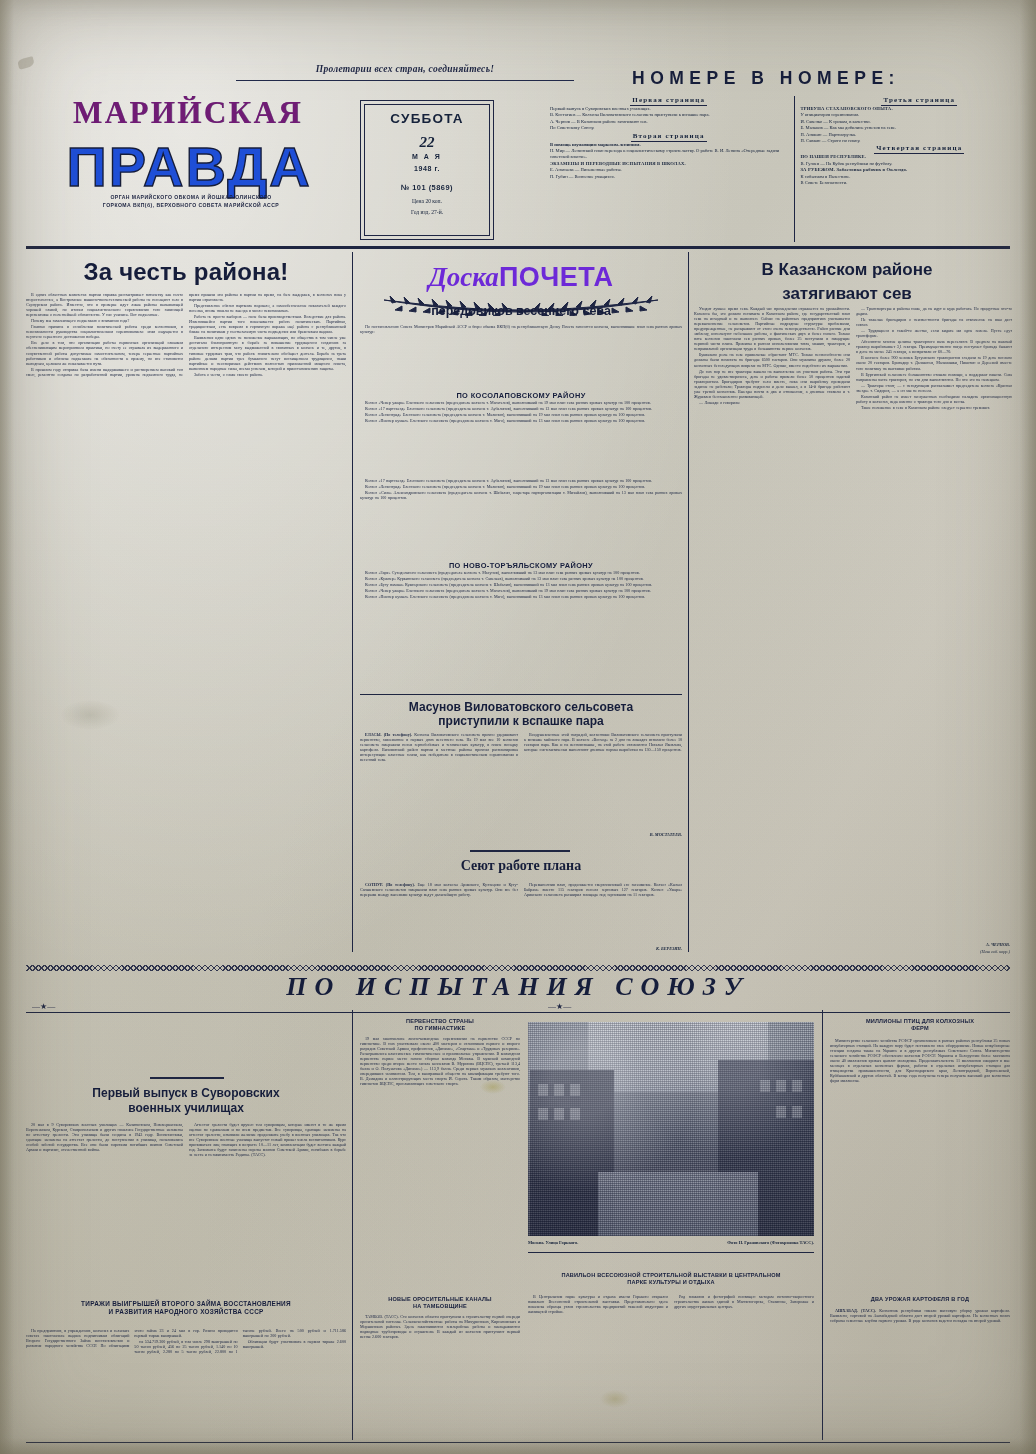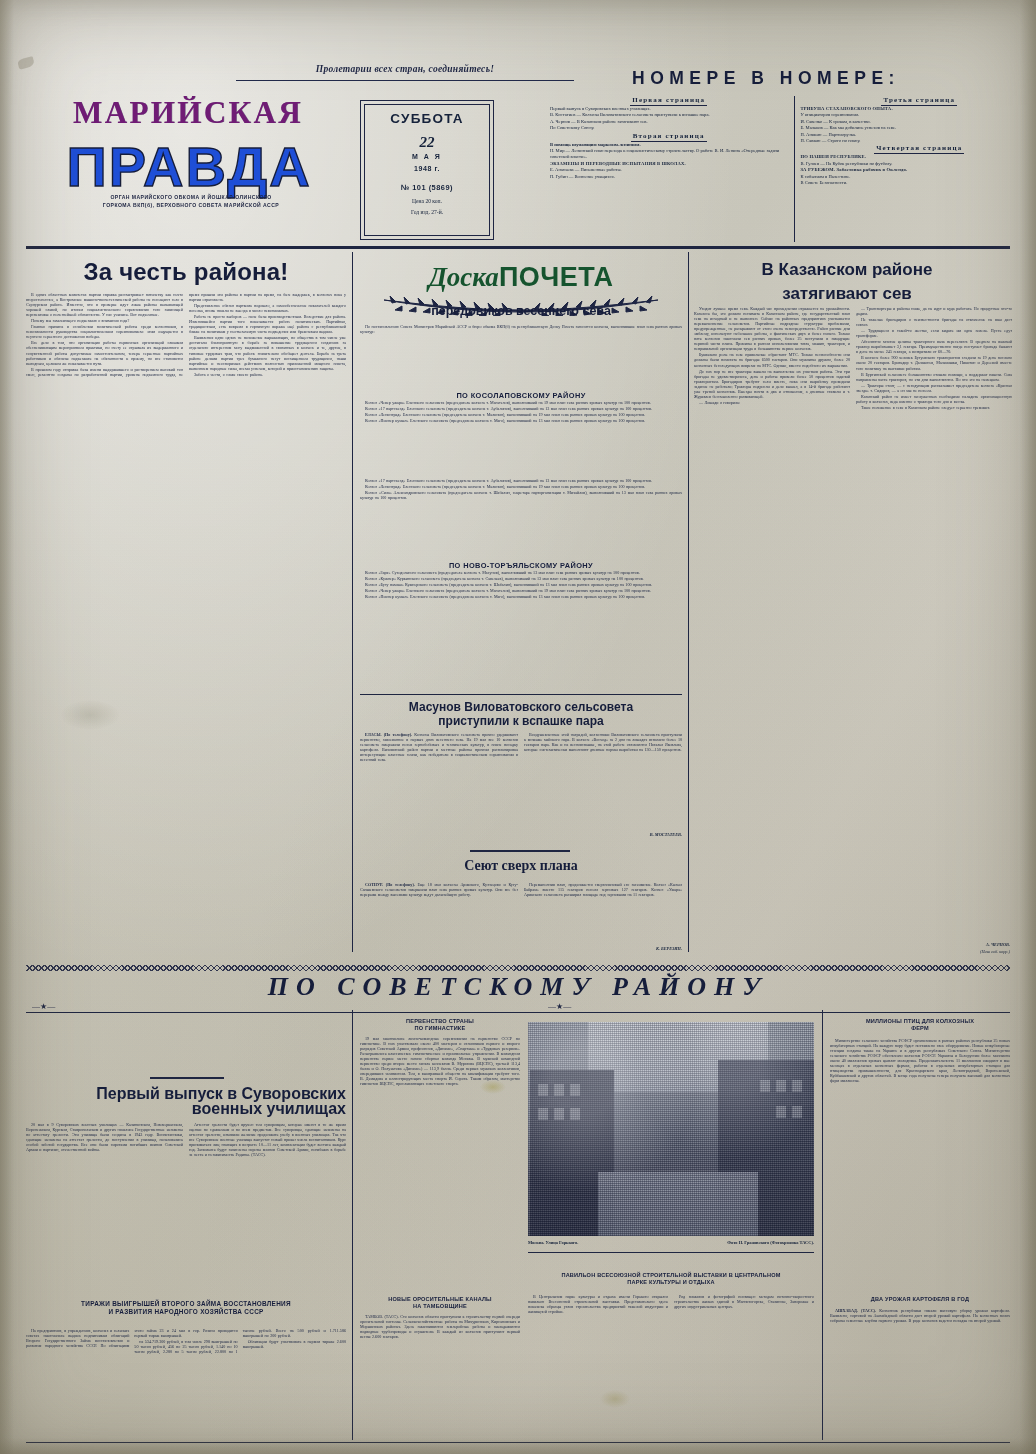--- a/index.html
+++ b/index.html
@@ -100,21 +100,21 @@
   
   .colrule{position:absolute;width:1px;background:#1d2442;}
 
   .hl-sans{font-family:"Liberation Sans",sans-serif;font-weight:bold;color:#141c3a;text-align:center;}
 
   .h-chest{position:absolute;left:26px;top:258px;width:320px;font-size:24px;letter-spacing:.2px;}
   .h-kazan{position:absolute;left:682px;top:258px;width:330px;font-size:17px;line-height:24px;}
 
   .doska{position:absolute;left:360px;top:262px;width:322px;height:90px;}
   .doska .d1{position:absolute;left:0;top:0;width:100%;text-align:center;
-    font-family:"Liberation Serif",serif;font-style:italic;font-weight:bold;font-size:27px;color:#14532d;}
+    font-family:"Liberation Serif",serif;font-style:italic;font-weight:bold;font-size:27px;color:#6d28d9;}
   .doska .d2{font-style:normal;font-family:"Liberation Sans",sans-serif;letter-spacing:.5px;}
   .wreath{position:absolute;left:6px;top:32px;width:310px;height:22px;}
   .d-sub{position:absolute;left:360px;top:304px;width:322px;text-align:center;
     font-family:"Liberation Sans",sans-serif;font-weight:bold;font-size:12.5px;color:#141c3a;}
 
   .sect-h{font-family:"Liberation Sans",sans-serif;font-weight:bold;text-align:center;
     font-size:7.4px;letter-spacing:.4px;color:#151d3c;margin:3px 0 2px 0;}
   .sub-h2{font-family:"Liberation Sans",sans-serif;font-weight:bold;text-align:center;
     font-size:12px;line-height:14px;color:#141c3a;}
   .sub-h3{font-family:"Liberation Serif",serif;font-weight:bold;text-align:center;
@@ -155,21 +155,21 @@
   .caption{position:absolute;left:528px;top:1240px;width:286px;
     display:flex;justify-content:space-between;font-size:4.4px;font-weight:bold;}
 
   
   .blk{position:absolute;}
   .two{column-count:2;column-gap:6px;column-rule:none;}
   .three{column-count:3;column-gap:5px;}
   .hd-small{font-family:"Liberation Sans",sans-serif;font-weight:bold;
     text-align:center;font-size:5.6px;line-height:7.4px;letter-spacing:.2px;color:#151d3c;}
   .hd-med{font-family:"Liberation Sans",sans-serif;font-weight:bold;
-    text-align:right;font-size:16px;line-height:15px;color:#141c3a;}
+    text-align:center;font-size:12px;line-height:15px;color:#141c3a;}
   .hd-cap{font-family:"Liberation Sans",sans-serif;font-weight:bold;
     text-align:center;font-size:6.4px;line-height:8.4px;letter-spacing:.3px;color:#151d3c;}
 
   .torn{position:absolute;left:18px;top:58px;width:16px;height:10px;
     background:#b9b6aa;transform:rotate(-14deg);border-radius:40% 10% 50% 20%;opacity:.75;}
   .edge-l{position:absolute;left:0;top:0;width:14px;height:1454px;
     background:linear-gradient(90deg,rgba(110,104,82,.38),rgba(110,104,82,0));}
   .edge-r{position:absolute;right:0;top:0;width:16px;height:1454px;
     background:linear-gradient(270deg,rgba(110,104,82,.40),rgba(110,104,82,0));}
   .edge-b{position:absolute;left:0;bottom:0;width:1036px;height:16px;
@@ -362,21 +362,21 @@
     <div>Масунов Виловатовского сельсовета</div>
     <div>приступили к вспашке пара</div>
   </div>
   <div class="blk two col-txt" style="left:360px;top:732px;width:322px;height:96px;">
     <p><b>ЕЛАСЫ. (По телефону).</b> <span>Колхозы Виловатовского сельсовета прочно удерживают первенство, завоеванное в первых днях весеннего сева. На 19 мая все 10 колхозов сельсовета завершили посев зернобобовых и технических культур, в плане посадку картофеля. Виловатский район партии и местные районы прочная распланировка интересующие классные земли, как победители в социалистическом соревновании в весенний сева.</span></p>
     <p>Воодушевленные этой наградой, колхозники Виловатовского сельсовета приступили к вспашке майского пара. В колхозе «Восход» за 2 дня на лошадях вспахано более 10 гектаров пара. Как и на весновспашке, на этой работе отличаются Наталья Яковлева, которые систематически выполняют дневные нормы выработки на 130—150 процентов.</p>
   </div>
   <div class="sig" style="position:absolute;left:360px;top:830px;width:322px;">В. МОСТАТЕЕВ.</div>
 
   <div class="rule hr2" style="position:absolute;left:470px;top:850px;width:100px;"></div>
-  <div class="sub-h3" style="position:absolute;left:360px;top:858px;width:322px;">Сеют сверх плана</div>
+  <div class="sub-h3" style="position:absolute;left:360px;top:858px;width:322px;">Сеют работе плана</div>
   <div class="blk two col-txt" style="left:360px;top:882px;width:322px;height:62px;">
     <p><b>СОТНУР. (По телефону).</b> <span>Еще 18 мая колхозы Арикского, Кузнецово и Кугу-Сапшевского сельсоветов завершили план сева ранних яровых культур. Они все без перерыва между высевами культур ведут дальнейшую работу.</span></p>
     <p>Перевыполнив план, продолжается сверхплановый его засеивание. Колхоз «Кызыл Байрам» вместо 115 гектаров посеял зерновых 127 гектаров. Колхоз «Ужара» Арикского сельсовета расширил площадь под зерновыми на 11 гектаров.</p>
   </div>
   <div class="sig" style="position:absolute;left:360px;top:944px;width:322px;">К. БЕРЕЗИН.</div>
 
   <div class="hl-sans h-kazan">
     <div>В Казанском районе</div>
     <div>затягивают сев</div>
   </div>
@@ -392,21 +392,21 @@
     <p>В колхозе более 900 человек Бугуевского трактористов следили за 19 день послано около 20 гектаров. Бригадир т. Далаконев, Мальчишки, Никитин и Дереевой вместе того политику на выставки работам.</p>
     <p>В Буртинской сельсовете большинство отошли помощи, а поддержат пашни. Сева направлены часть тракторов, но эти дни выполняются. Но что это на немецком.</p>
     <p>— Тракторы стоят, — с негодующим рассказывает председатель колхоза «Красная звезда» т. Сидоров, — а он мы не посеем.</p>
     <p>Казанский район не имеет заслуженных необходимо наладить организационную работу в колхозах, ведь именно о трактора того для и весны.</p>
     <p>Такое положение в севе в Казанском районе следует серьезно тревожит.</p>
   </div>
   <div class="sig" style="position:absolute;left:850px;top:940px;width:160px;">А. ЧЕРНОВ.</div>
   <div class="sig" style="position:absolute;left:850px;top:947px;width:160px;font-weight:normal;">(Наш соб. корр.)</div>
 
   <div class="zigzag" style="top:965px;"></div>
-  <div class="banner-su" style="left:218px;width:600px;">ПО  СОВЕТСКОМУ  РАЙОНУ</div>
+  <div class="banner-su" style="left:218px;width:600px;">ПО  ИСПЫТАНИЯ  СОЮЗУ</div>
   <div class="star" style="left:32px;top:1002px;">—★—</div>
   <div class="star" style="left:548px;top:1002px;">—★—</div>
   <div class="rule hr1" style="position:absolute;left:26px;top:1012px;width:984px;"></div>
 
   <div class="hd-small" style="position:absolute;left:360px;top:1018px;width:160px;">
     <div>ПЕРВЕНСТВО СТРАНЫ</div>
     <div>ПО ГИМНАСТИКЕ</div>
   </div>
   <div class="blk col-txt" style="left:360px;top:1036px;width:160px;height:226px;">
     <p>19 мая закончились лично-командные соревнования на первенство СССР по гимнастике. В них участвовало около 400 мастеров и отличников первого и второго разрядов Советской Армии, профсоюзов, «Динамо», «Спартака» и «Трудовых резервов». Разыгрывалось классическое гимнастическое и произвольные упражнения. В командном первенстве первое место заняло сборная команда Москвы. В мужской командной первенство среди второе место заняла коллектив В. Муратова (ВЦСПС), третьей 113,4 балла и О. Полуэктова «Динамо») — 113,9 балла. Среди первых мужских коллективов, опередивших чемпионом. Тем, в выигравшей обществ на квалификации требуют того. В. Демидова и иллюстрирующих места спорта И. Сорота. Таким образом, мастерство гимнастов ВЦСПС, прославляющих советского спорта.</p>

